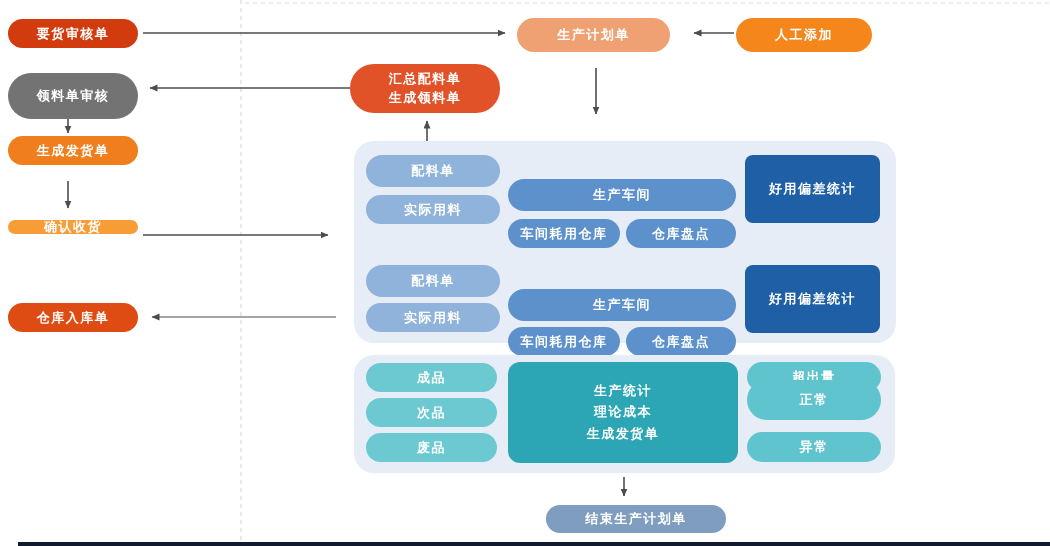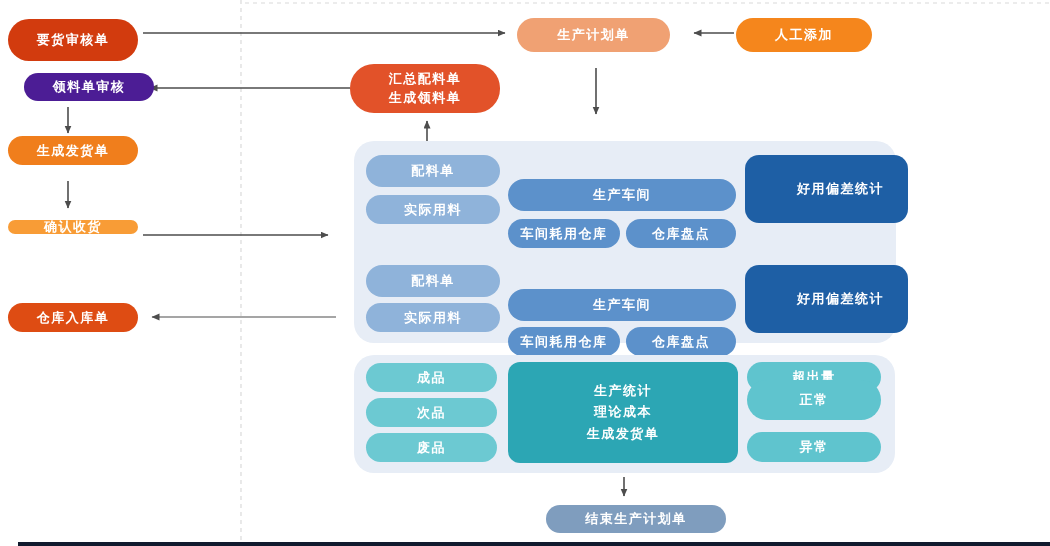--- a/index.html
+++ b/index.html
@@ -6,24 +6,24 @@
   .canvas{
     position:relative;width:1050px;height:546px;background:#ffffff;
     font-family:"Liberation Sans","DejaVu Sans",sans-serif;overflow:hidden;
   }
   .overlay{position:absolute;left:0;top:0;width:1050px;height:546px;pointer-events:none;}
   .pill,.box{
     position:absolute;display:flex;align-items:center;justify-content:center;
     color:#fff;font-weight:bold;font-size:13px;letter-spacing:1.5px;white-space:nowrap;
   }
   .pill{border-radius:999px;}
-  .box{border-radius:14px;padding-left:28px;}
+  .box{border-radius:8px;}
   
-  .n-demand   {left:8px;  top:19px;  width:130px;height:42px;background:#D23B0E;}
-  .n-picking  {left:24px;  top:73px;  width:130px;height:28px;background:#4c1d95;}
+  .n-demand   {left:8px;  top:19px;  width:130px;height:29px;background:#D23B0E;}
+  .n-picking  {left:8px;  top:73px;  width:130px;height:46px;background:#737373;}
   .n-shipment {left:8px;  top:136px; width:130px;height:29px;background:#F07E1C;}
   .n-receipt  {left:8px;  top:220px; width:130px;height:14px;background:#F89C36;}
   .n-inbound  {left:8px;  top:303px; width:130px;height:29px;background:#DE4C13;}
   
   .n-plan     {left:517px;top:18px;  width:153px;height:34px;background:#F0A173;}
   .n-manual   {left:736px;top:18px;  width:136px;height:34px;background:#F5861C;}
   .n-summary  {left:350px;top:64px;  width:150px;height:49px;background:#E25229;
                flex-direction:column;line-height:1.45;border-radius:24px;}
   
   .panel{position:absolute;background:#E7EDF6;border-radius:20px;}

